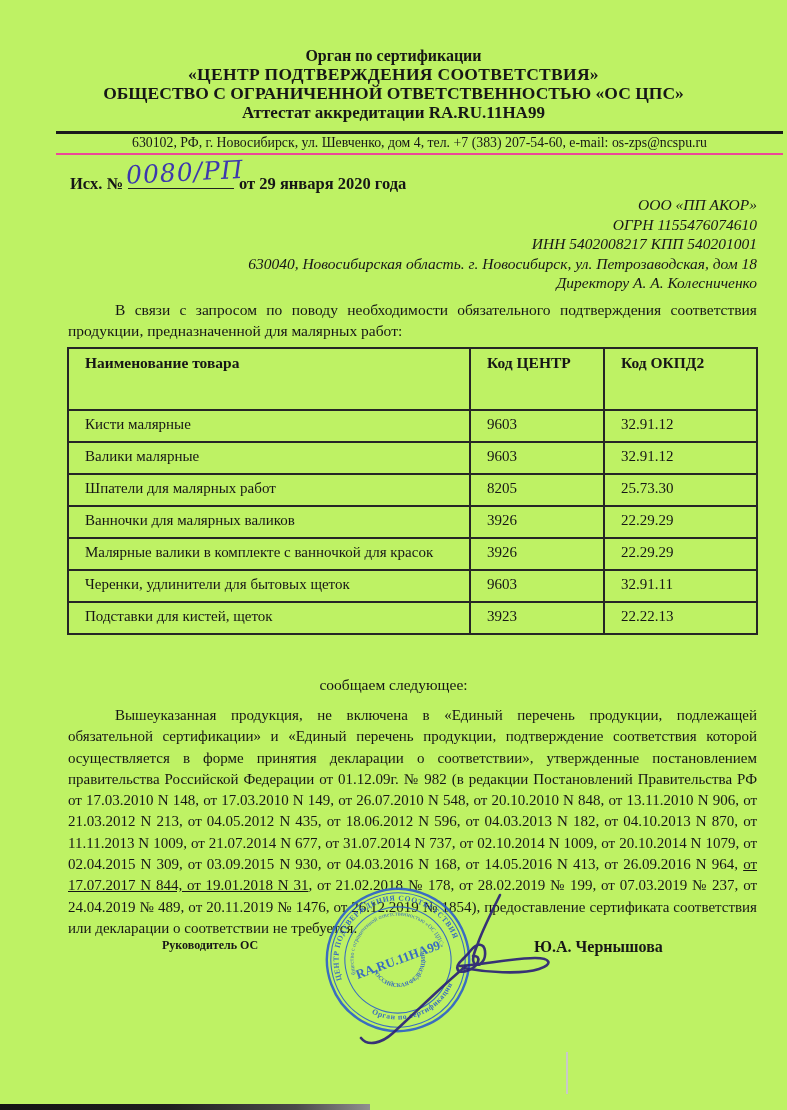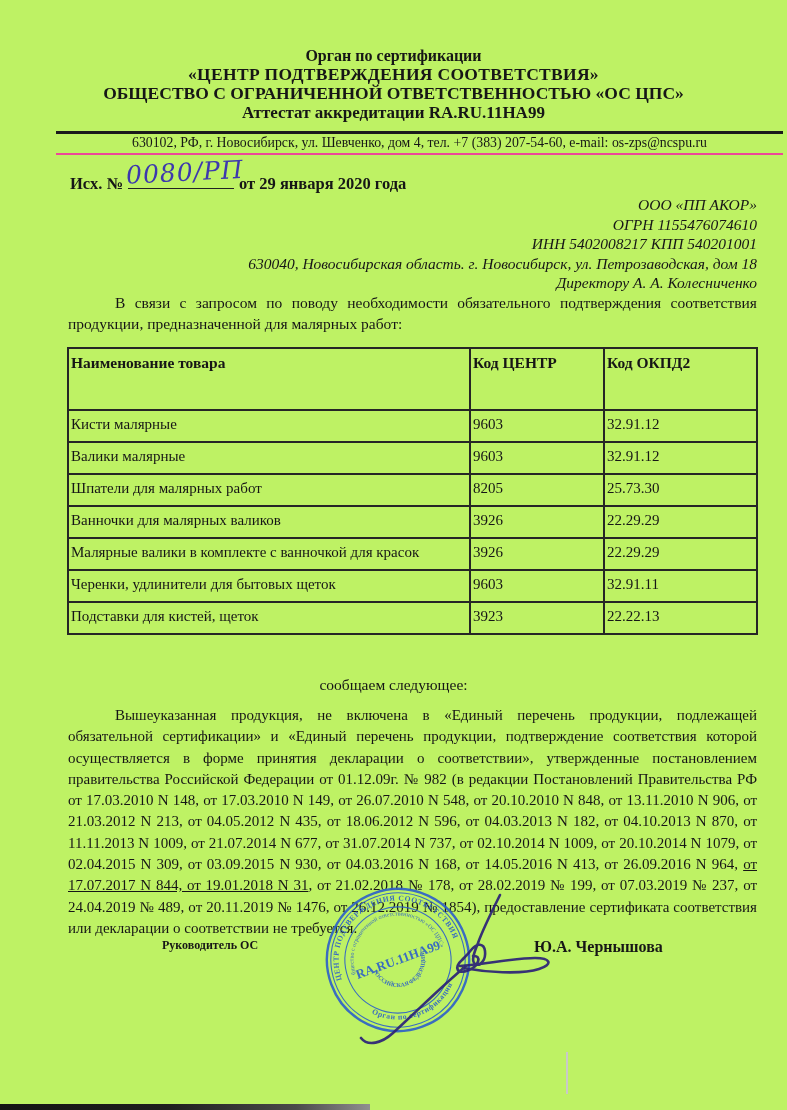--- a/index.html
+++ b/index.html
@@ -24,27 +24,27 @@
   .ref-line { position:absolute; top:174px; left:70px; font-size:16.5px; font-weight:bold; white-space:nowrap; }
   .ref-underline { display:inline-block; width:106px; height:15px; border-bottom:1.8px solid #222; margin:0 5px; vertical-align:baseline; }
   .ref-handwritten {
     position:absolute; left:126px; top:158px; width:110px; text-align:center;
     font-family:"DejaVu Serif", serif; font-style:italic; font-size:25px; letter-spacing:1px;
     color:#3d38ae; transform:rotate(-3deg); white-space:nowrap;
   }
   
   .recipient { position:absolute; top:195px; left:68px; width:689px; text-align:right; font-style:italic; font-size:15.5px; line-height:19.5px; }
   
-  .intro { position:absolute; top:292px; left:68px; width:689px; text-align:justify; text-indent:47px; font-size:15.5px; line-height:21px; }
+  .intro { position:absolute; top:299px; left:68px; width:689px; text-align:justify; text-indent:47px; font-size:15.5px; line-height:21px; }
   .notice { position:absolute; top:676px; left:0; width:787px; text-align:center; font-size:15.5px; }
   .body-par { position:absolute; top:705px; left:68px; width:689px; text-align:justify; text-indent:47px; font-size:15px; line-height:21.3px; }
   .body-par .u { text-decoration:underline; }
   
   .products { position:absolute; top:347px; left:67px; width:689px; border-collapse:collapse; table-layout:fixed; }
-  .products th, .products td { border:2px solid #262626; vertical-align:top; padding:5px 2px; text-align:left; font-weight:normal;margin-left:44px; }
+  .products th, .products td { border:2px solid #262626; vertical-align:top; padding:5px 16px; text-align:left; font-weight:normal;margin-left:44px; }
   .products th { font-weight:bold; font-size:15.5px; height:62px; }
   .products td { font-size:15px; height:32px; }
   .col-name  { width:402px; }
   .col-tnved { width:134px; }
   .col-okpd  { width:153px; }
   
   .sig-role { position:absolute; top:938px; left:162px; font-size:12px; font-weight:bold; }
   .sig-name { position:absolute; top:938px; left:534px; font-size:16px; font-weight:bold; }
   .stamp-wrap { position:absolute; left:318px; top:880px; width:160px; height:160px; transform:rotate(-20deg); opacity:.92; }
   .stamp-wrap svg { display:block; }

